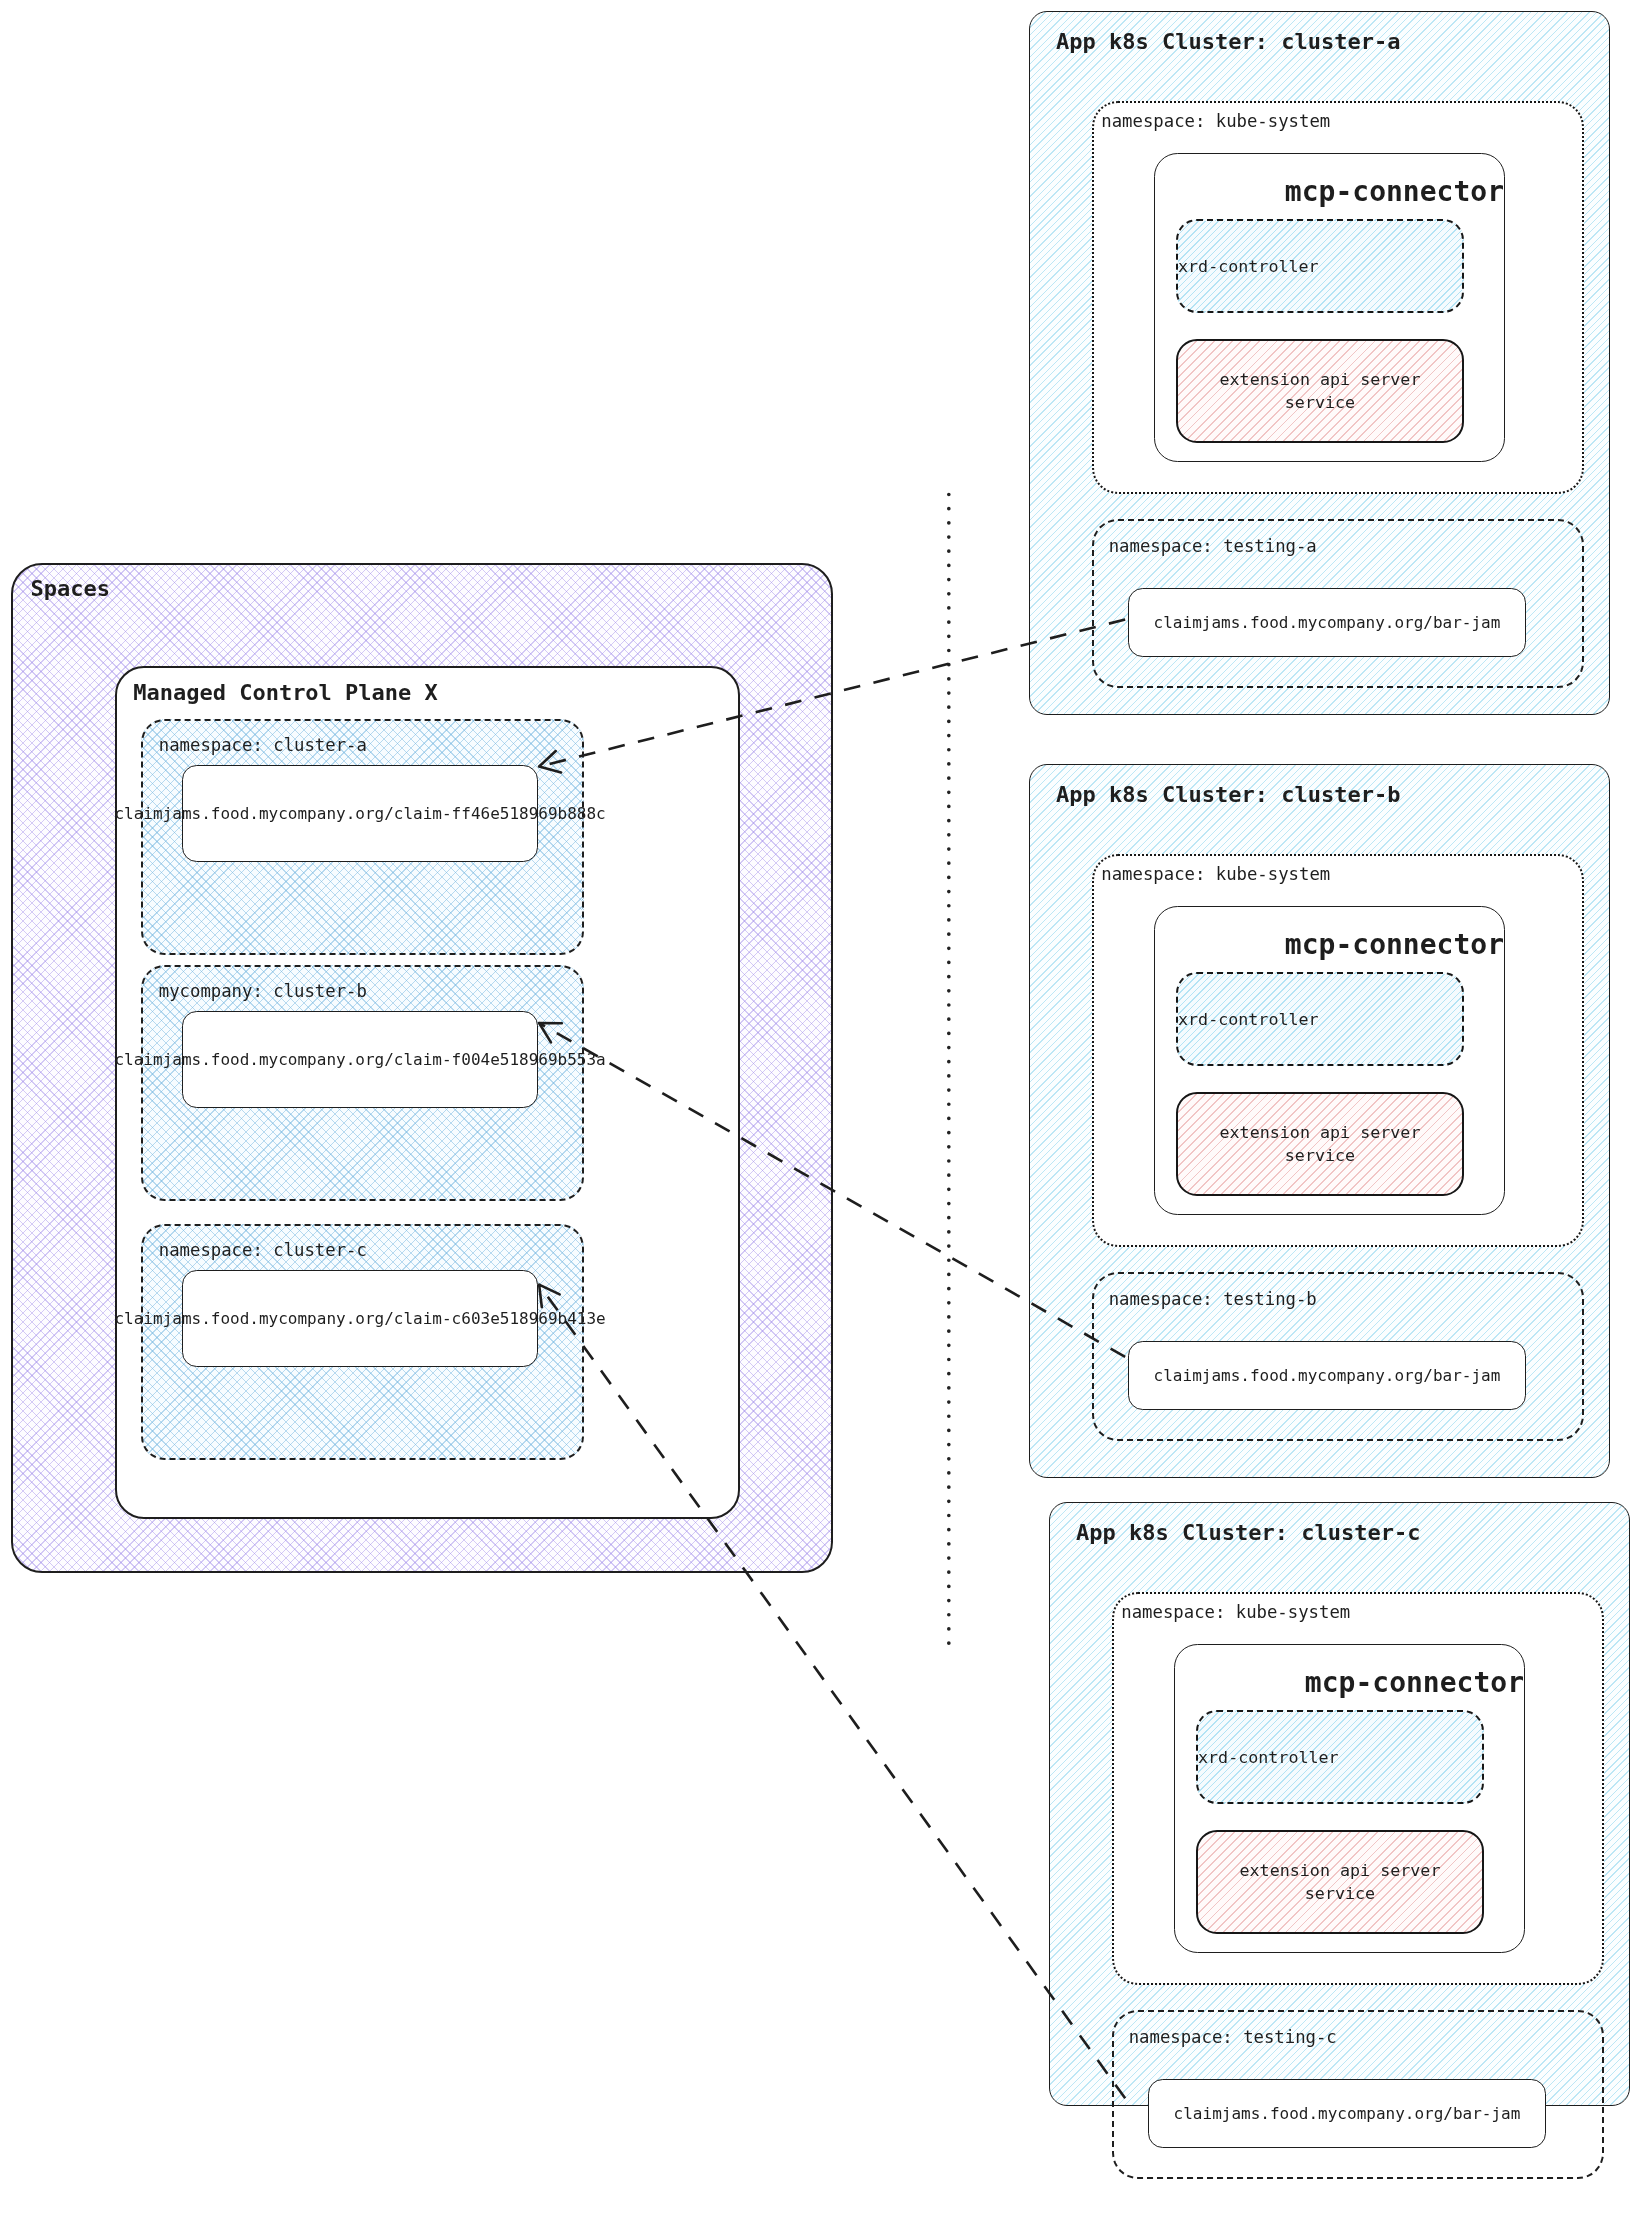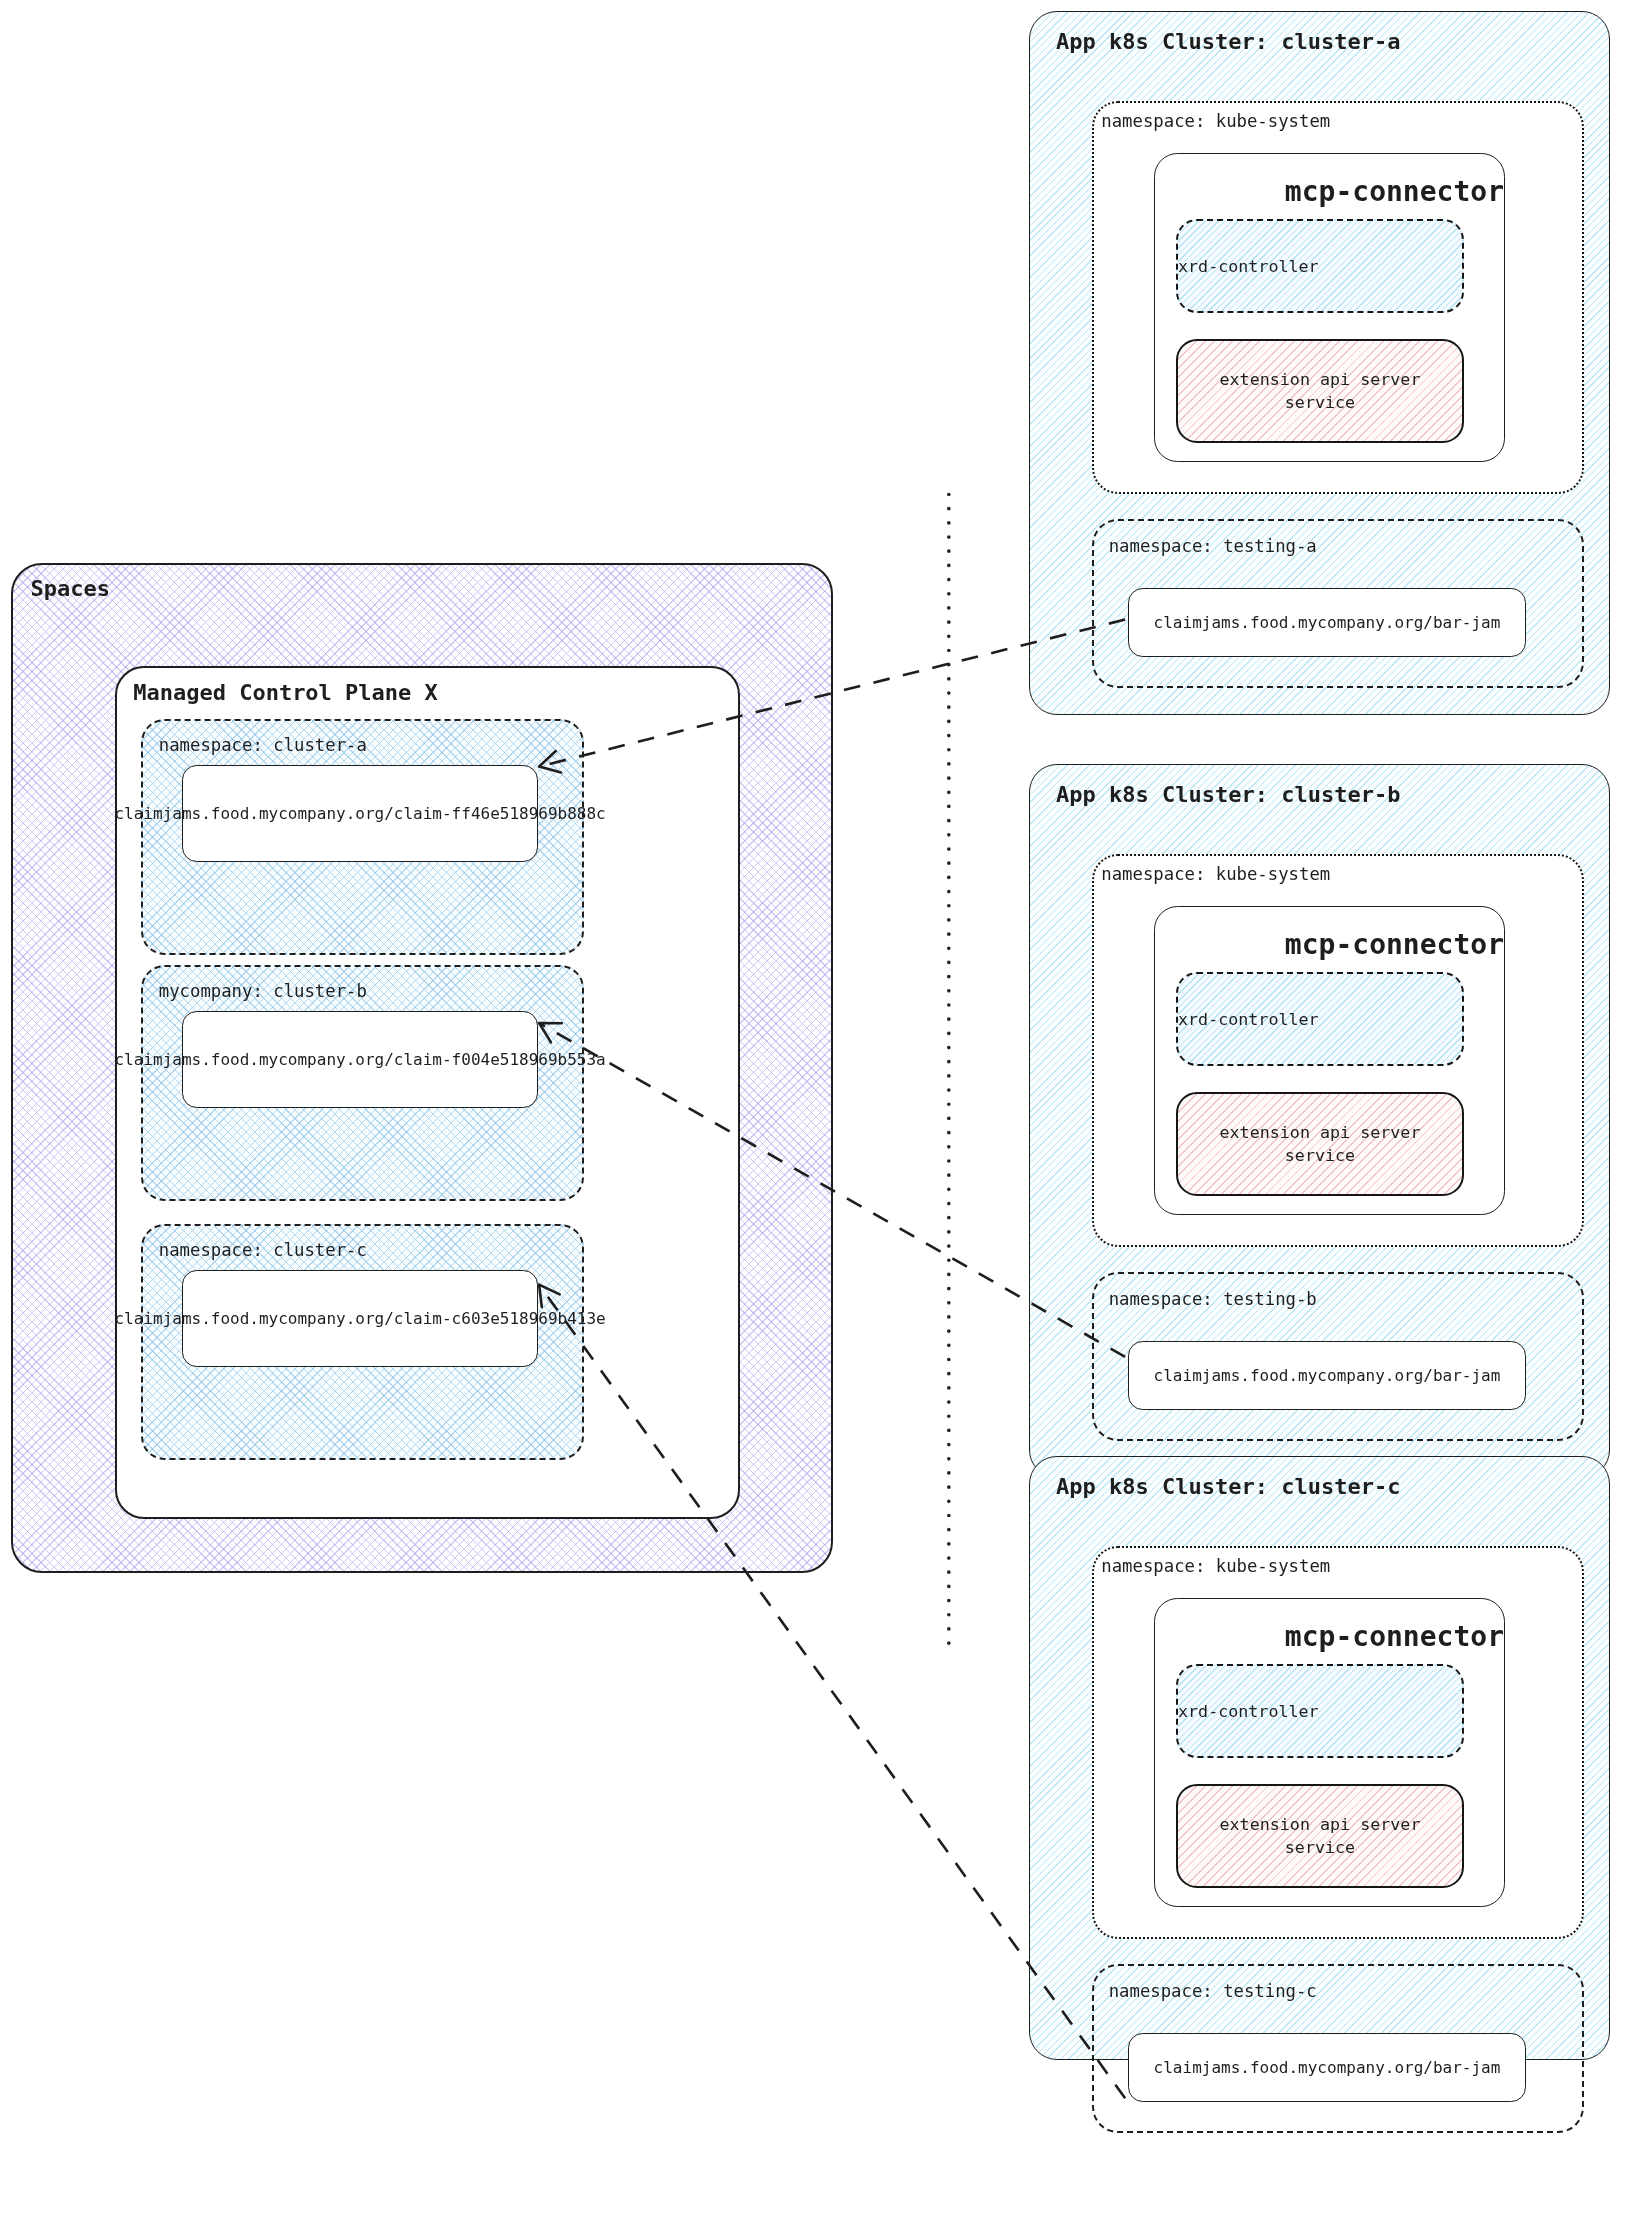--- a/index.html
+++ b/index.html
@@ -47,27 +47,27 @@
     position: absolute; background: #ffffff;
     border: 1.6px solid #1e1e1e; border-radius: 14.7px;
     display: flex; align-items: center; justify-content: center;
     text-align: center; font-size: 16px; line-height: 24px;
   }
   .lclaim { left: 39px; top: 44px; width: 356px; height: 97px; }
 
   
   .cluster {
     position: absolute; left: 1029px; width: 581px;
-    border: 1.6px solid #1e1e1e; border-radius: 28px;
+    border: 1.6px solid #1e1e1e; border-radius: 18px;
     background-color: #fbfeff;
     background-image: repeating-linear-gradient(135deg, rgba(127,208,236,.5) 0 1px, transparent 1px 5.2px);
   }
   #cluster-a { top: 11px;   height: 704px; }
   #cluster-b { top: 764px; height: 714px; }
-  #cluster-c { top: 1456px; height: 604px; }
+  #cluster-c { top: 1502px; height: 604px; margin-left: 20px; }
   .cluster > .box-title { position: absolute; left: 26px; top: 16.7px; }
 
   .kube {
     position: absolute; left: 62px; top: 89px; width: 492px; height: 393px;
     border: 2.1px dotted #161616; border-radius: 26px; background: #ffffff;
   }
   .kube > .ns-label { left: 7.3px; top: 8.4px; }
 
   .mcp {
     position: absolute; left: 60px; top: 50px; width: 351px; height: 309px;

